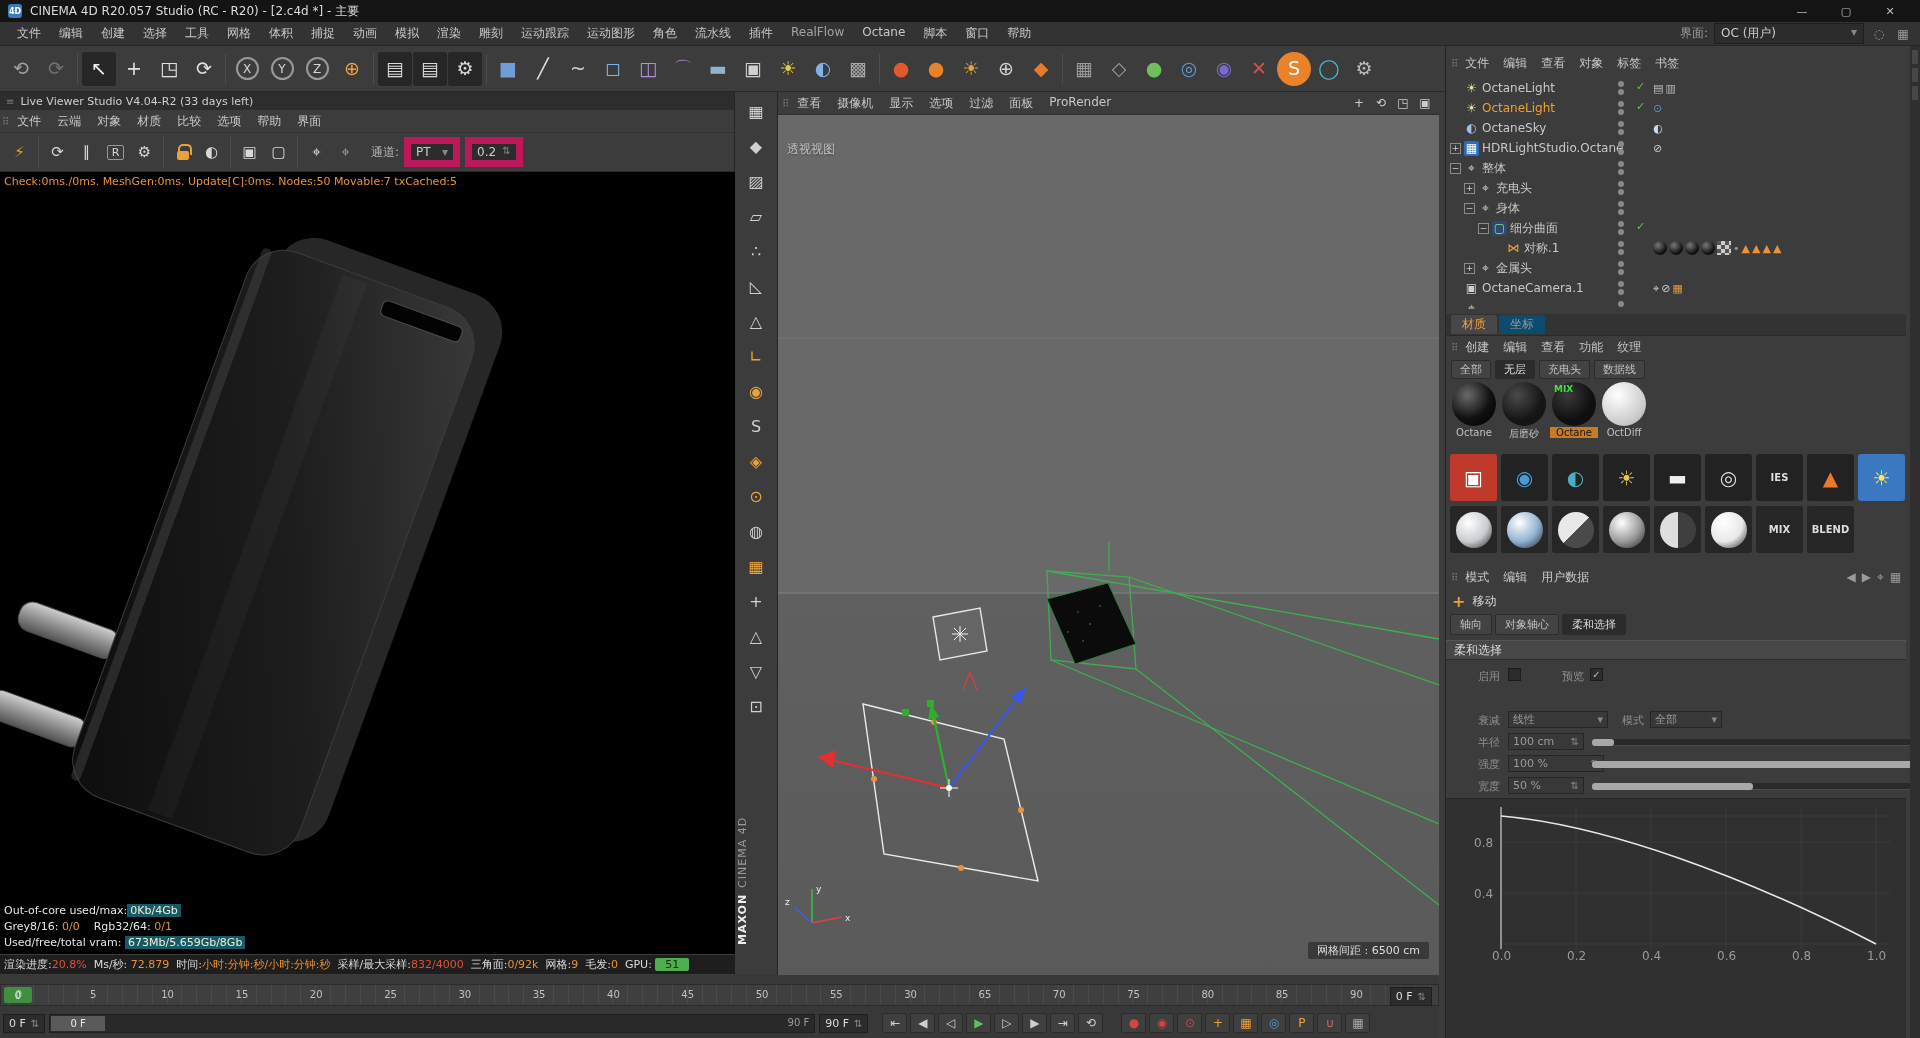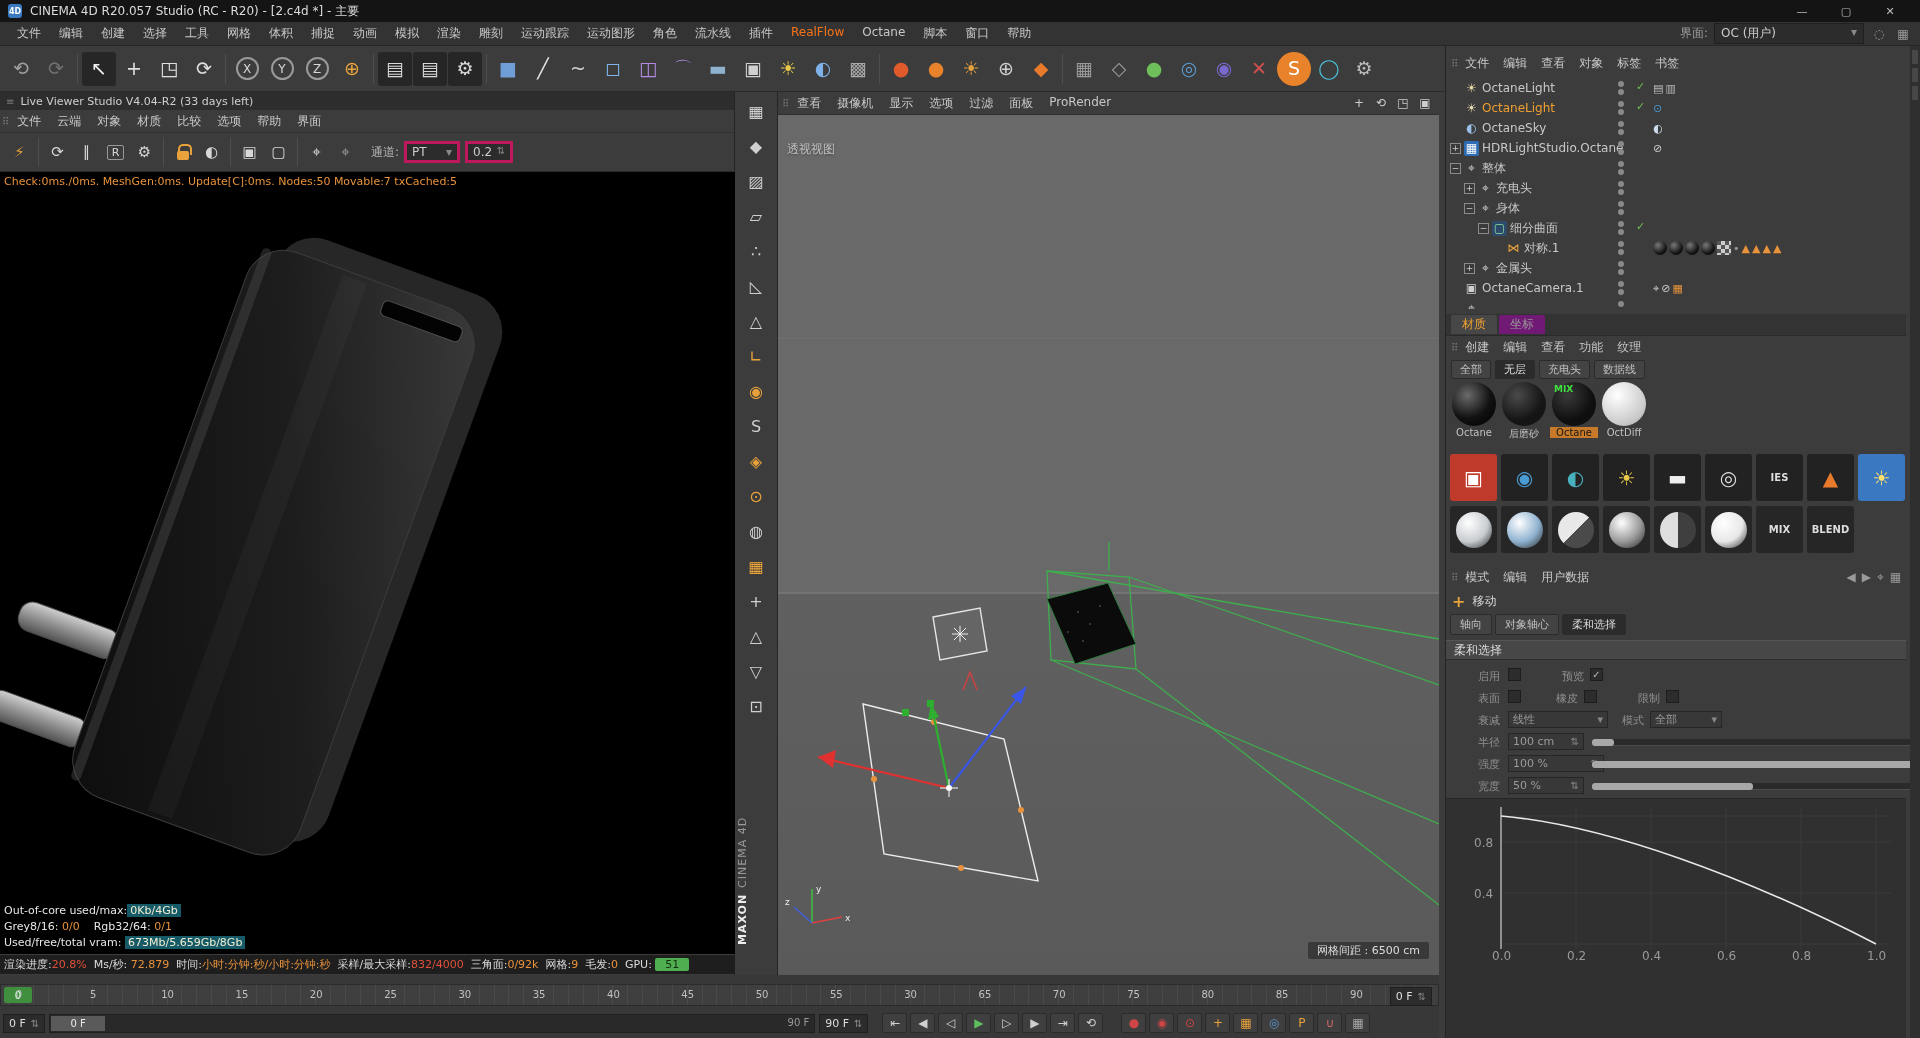--- a/index.html
+++ b/index.html
@@ -7,21 +7,21 @@
 #app{position:relative;width:1920px;height:1038px;background:#3c3c3c;font-family:"DejaVu Sans","Liberation Sans",sans-serif;font-size:12px;color:#c8c8c8;overflow:hidden}
 
 #titlebar{position:absolute;top:0;left:0;width:1920px;height:22px;background:#141414;display:flex;align-items:center;gap:8px;padding:0 8px}
 .app-logo{width:14px;height:14px;background:#3a7ac0;border-radius:3px;color:#fff;font-size:8px;display:flex;align-items:center;justify-content:center;font-weight:bold}
 #window-title{color:#dcdcdc;font-size:12px}
 .win-controls{margin-left:auto;display:flex}
 .win-controls span{width:44px;text-align:center;color:#bdbdbd;font-size:11px}
 
 #menubar{position:absolute;top:22px;left:0;width:1920px;height:24px;background:#333;border-bottom:1px solid #262626;display:flex;align-items:center;padding:0 8px}
 .menu-item{padding:0 9px;color:#c8c8c8;white-space:nowrap}
-.menu-item.accent{color:#f97316}
+.menu-item.accent{color:#a3a3a3}
 #interface-select{margin-left:auto;display:flex;align-items:center;gap:6px;color:#9a9a9a}
 .dropdown{background:#2c2c2c;border:1px solid #1f1f1f;padding:1px 6px;min-width:150px;display:inline-flex;justify-content:space-between;color:#ccc;gap:8px}
 .caret{color:#888}
 .mini-ic{width:18px;text-align:center;color:#9a9a9a}
 
 #main-toolbar{position:absolute;top:46px;left:0;width:1445px;height:46px;background:#3c3c3c;border-bottom:1px solid #2a2a2a;display:flex;align-items:center;padding:0 4px;gap:1px;overflow:hidden}
 .tb-icon{min-width:34px;height:34px;border-radius:3px;display:flex;align-items:center;justify-content:center;font-size:19px}
 .tb-icon.round{border-radius:50%}
 .tb-icon .g{line-height:1}
 .tb-icon.ring .g{border:2px solid #9a9a9a;border-radius:50%;width:23px;height:23px;display:flex;align-items:center;justify-content:center;font-size:12px}
@@ -31,21 +31,21 @@
 .lv-title{height:18px;background:#2d2d2d;display:flex;align-items:center;gap:6px;padding:0 6px;color:#cfcfcf;font-size:11px}
 .grip{color:#7a7a7a;font-size:10px}
 .lv-menu{height:23px;display:flex;align-items:center;padding:0 2px;background:#3c3c3c;border-bottom:1px solid #323232}
 .lv-menu .menu-item{padding:0 8px}
 .lv-toolbar{height:39px;display:flex;align-items:center;gap:2px;padding:0 6px;background:#3c3c3c;border-bottom:1px solid #2a2a2a}
 .lv-icon{width:27px;height:27px;display:flex;align-items:center;justify-content:center;font-size:15px}
 .lv-icon.box .g{border:1px solid #999;padding:0 4px;font-size:11px;border-radius:2px}
 .lock-shape{width:12px;height:9px;background:#e8a23b;border-radius:2px;position:relative;margin-top:6px}
 .lock-shape:before{content:"";position:absolute;left:1px;top:-7px;width:10px;height:9px;border:2px solid #e8a23b;border-bottom:none;border-radius:5px 5px 0 0}
 .lv-channel{display:flex;align-items:center;gap:5px;margin-left:10px;color:#b5b5b5}
-.lv-select,.lv-spin{background:#2c2c2c;border:3px solid #be185d;padding:1px 5px;display:inline-flex;justify-content:space-between;color:#ccc;}
+.lv-select,.lv-spin{background:#2c2c2c;border:7px solid #be185d;padding:1px 5px;display:inline-flex;justify-content:space-between;color:#ccc;gap:6px}
 .lv-select{min-width:56px}
 .lv-spin{min-width:48px}
 .lv-canvas{position:absolute;left:0;top:80px;width:735px;height:782px;background:#000;overflow:hidden}
 .lv-stats-top{position:absolute;left:4px;top:3px;color:#e8923c;font-size:11px;white-space:nowrap}
 .lv-overlay{position:absolute;left:4px;bottom:3px;font-size:11px;line-height:16px;color:#e6e6e6;white-space:nowrap}
 .chip-teal{background:#155a66;color:#f2edd2;padding:0 3px}
 .val-orange{color:#e8923c}
 .lv-progress{position:absolute;left:0;top:863px;width:735px;height:19px;background:#1e1e1e;display:flex;align-items:center;gap:7px;padding:0 4px;font-size:11px;color:#dcdcdc;white-space:nowrap;overflow:hidden}
 .val-red{color:#e0503a}
 .gpu-chip{background:#4fae4f;color:#10300f;padding:0 10px;border-radius:2px}
@@ -94,21 +94,21 @@
 .om-icon{width:15px;height:15px;display:flex;align-items:center;justify-content:center;font-size:12px;border-radius:2px;flex:none}
 .om-label{font-size:12px;white-space:nowrap}
 .om-label.sel{color:#f0a030}
 .om-dots{position:absolute;left:172px;top:3px;display:flex;flex-direction:column;gap:2px}
 .om-dots b{width:6px;height:6px;border-radius:50%;background:#8a8a8a}
 .om-check{position:absolute;left:190px;top:2px;color:#6fbf4f;font-size:11px}
 .om-tags{position:absolute;left:207px;top:2px;display:flex;gap:2px;align-items:center;height:16px}
 .om-tagg{font-size:11px;line-height:1}
 .msphere{width:14px;height:14px;border-radius:50%;background:radial-gradient(circle at 35% 30%,#777,#111 65%)}
 .mchecker{width:14px;height:14px;background-color:#555;background-image:linear-gradient(45deg,#ccc 25%,transparent 25%,transparent 75%,#ccc 75%),linear-gradient(45deg,#ccc 25%,transparent 25%,transparent 75%,#ccc 75%);background-size:8px 8px;background-position:0 0,4px 4px}
-.mm-tab{padding:1px 11px;font-size:12px;color:#999;background:#701a75;border-radius:2px 2px 0 0;margin-right:2px}
+.mm-tab{padding:1px 11px;font-size:12px;color:#999;background:#0c4a6e;border-radius:2px 2px 0 0;margin-right:2px}
 .mm-tab.active{color:#f0a030;background:#474747}
 .filter-chip{padding:1px 8px;font-size:11px;color:#c0c0c0;background:#434343;border:1px solid #2b2b2b;border-radius:2px;margin-right:4px}
 .filter-chip.active{background:#2b2b2b;color:#ddd}
 #mm-thumbs{position:absolute;left:4px;top:336px;display:flex;gap:2px}
 .mat{position:relative;width:48px;text-align:center}
 .ball{width:44px;height:44px;border-radius:50%;margin:0 auto}
 .mlabel{font-size:10px;color:#c0c0c0;margin-top:1px;white-space:nowrap;overflow:hidden}
 .mlabel.sel{background:#c77b2a;color:#151515}
 .badge{position:absolute;left:4px;top:2px;color:#3fe03f;font-size:9px;font-weight:bold}
 .prow-palette{position:absolute;left:4px;display:flex;gap:4px}
@@ -909,28 +909,20 @@
       </div>
     <div id="am-section">柔和选择</div>
 
     <div id="am-props">
       <div class="prow" style="top:0">
         <span class="plabel" style="left:0;width:48px">启用</span>
         <span class="pcheck" style="left:56px"></span>
         <span class="plabel" style="left:92px;width:40px">预览</span>
         <span class="pcheck" style="left:138px">✓</span>
       </div>
-      <div class="prow" style="top:22px">
-        <span class="plabel" style="left:0;width:48px">表面</span>
-        <span class="pcheck" style="left:56px"></span>
-        <span class="plabel" style="left:88px;width:38px">橡皮</span>
-        <span class="pcheck" style="left:132px"></span>
-        <span class="plabel" style="left:170px;width:38px">限制</span>
-        <span class="pcheck" style="left:214px"></span>
-      </div>
       <div class="prow" style="top:44px">
         <span class="plabel" style="left:0;width:48px">衰减</span>
         <span class="pselect" style="left:56px;width:100px">
             <span>线性</span>
             <span class="caret">▾</span>
           </span>
         <span class="plabel" style="left:156px;width:36px">模式</span>
         <span class="pselect" style="left:198px;width:72px">
             <span>全部</span>
             <span class="caret">▾</span>

